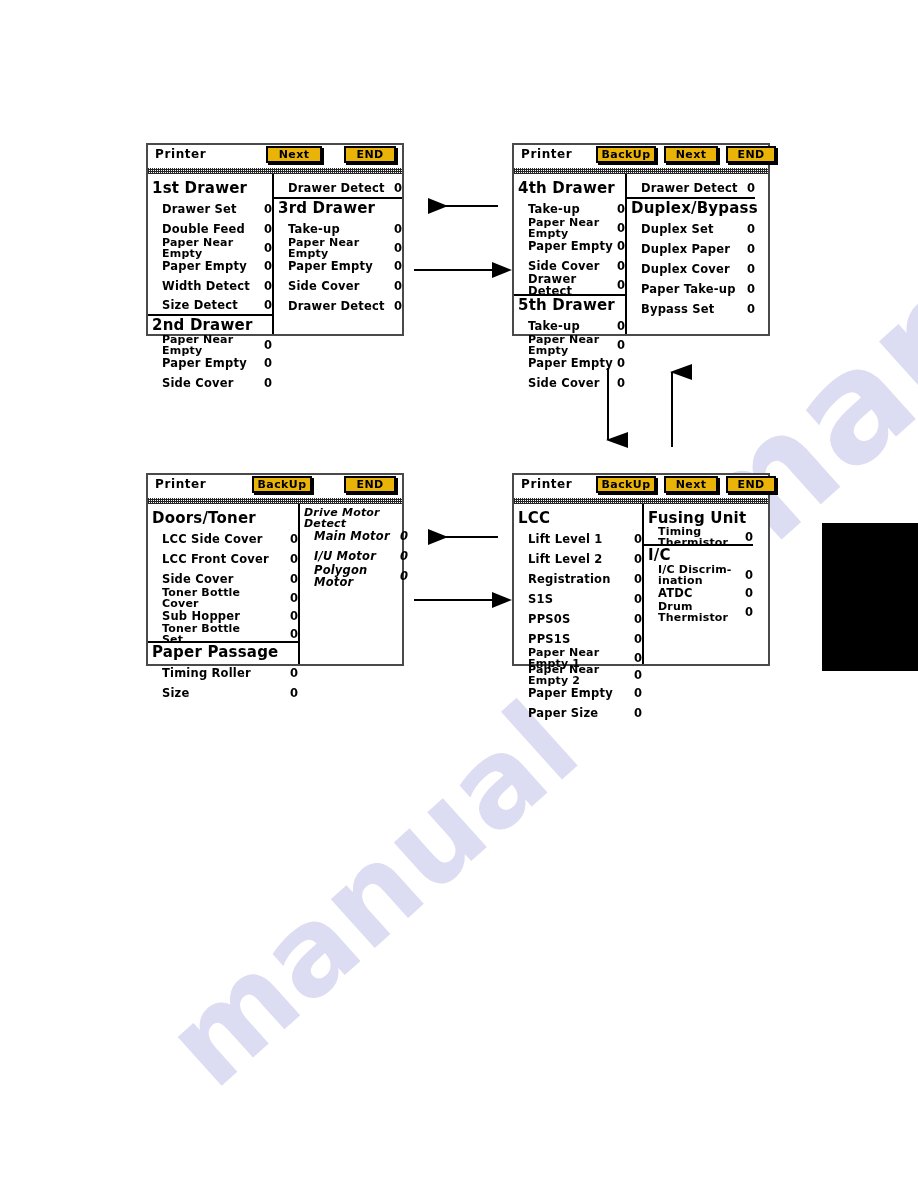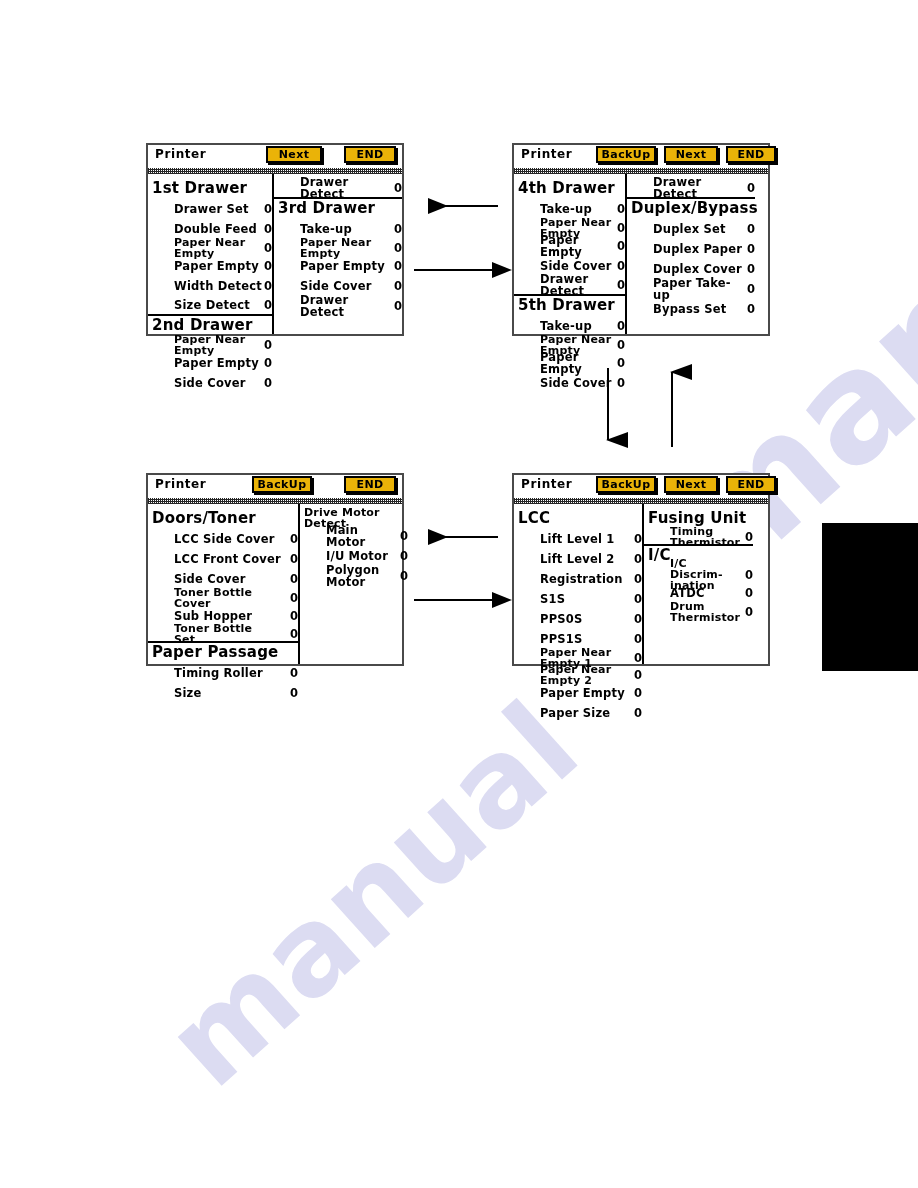--- a/index.html
+++ b/index.html
@@ -72,21 +72,21 @@
   .row .lbl{
     font-size:11.5px;font-weight:700;color:#000;letter-spacing:.2px;
     line-height:1.05;white-space:pre-line;
   }
   .row .val{
     font-size:11.5px;font-weight:700;color:#000;
     min-width:10px;text-align:right;
   }
   .row.head .lbl{font-size:15px;}
   .row.head{padding-left:4px;}
-  .row.item{padding-left:26px;}
+  .row.item{padding-left:14px;}
   .row.two .lbl{font-size:11px;line-height:1.0;}
   .row.hr{border-bottom:2px solid #000;}
 
   .tall{height:20px;}
   .short{height:17px;}
 </style>
 </head>
 <body>
 
 <div class="watermark">
@@ -312,21 +312,21 @@
           </div>
           <div class="row item tall">
             <span class="lbl">Timing Roller</span>
             <span class="val">0</span>
           </div>
           <div class="row item tall">
             <span class="lbl">Size</span>
             <span class="val">0</span>
           </div>
         </div>
-        <div class="col col-right" style="width: 108px;">
+        <div class="col col-right" style="width: 108px; font-style: italic;">
           <div class="row two head short">
             <span class="lbl">Drive Motor
 Detect</span>
           </div>
           <div class="row item tall">
             <span class="lbl">Main Motor</span>
             <span class="val">0</span>
           </div>
           <div class="row item tall">
             <span class="lbl">I/U Motor</span>

